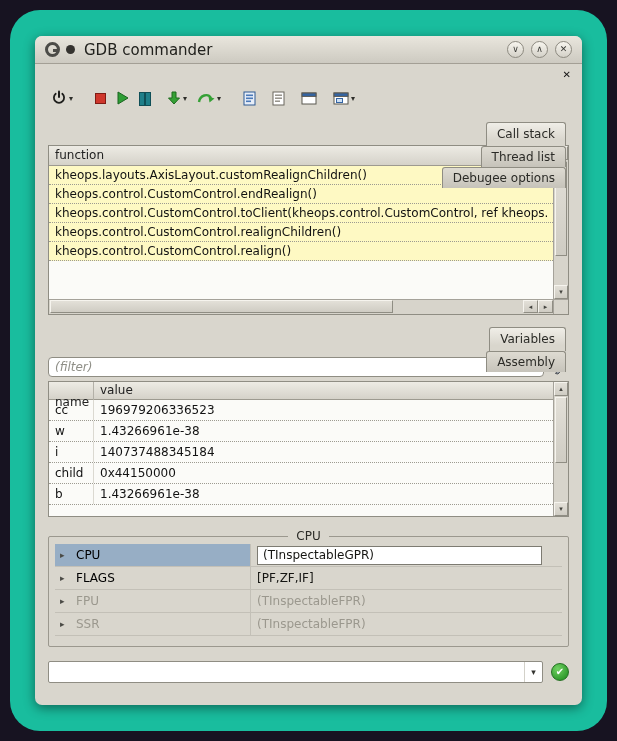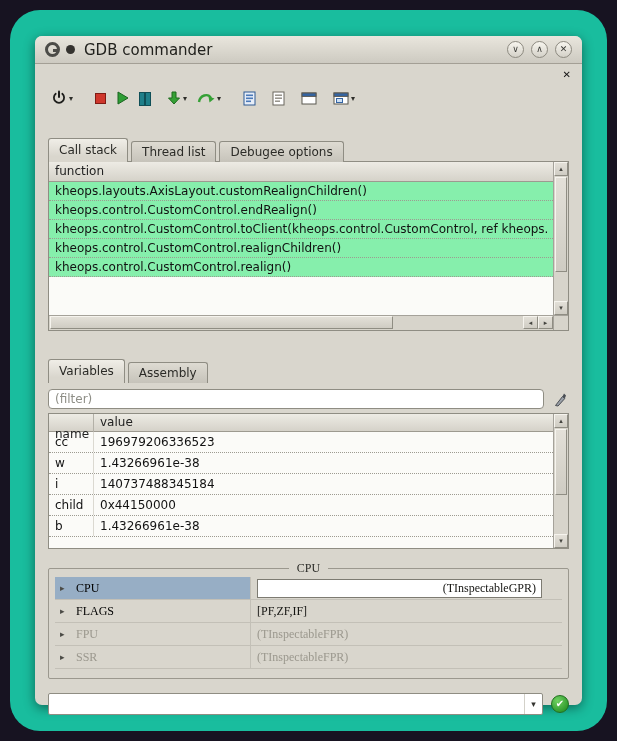--- a/index.html
+++ b/index.html
@@ -25,68 +25,68 @@
   .toolbar { padding-top:22px; display:flex; align-items:center; }
   .tool { height:24px; display:flex; align-items:center; justify-content:center; padding:0 3px; border-radius:3px; }
   .chev { font-size:8px; color:#2e2e2a; margin-left:2px; }
   .gap4{width:4px;} .gap10{width:10px;} .gap16{width:16px;}
   .i-stop { width:11px; height:11px; background:#cf372c; border:1px solid #7f1c14; }
   .i-pause { width:12px; height:12px; position:relative; }
   .i-pause::before,.i-pause::after { content:""; position:absolute; top:0; width:4px; height:12px; background:#1f7f89; border:1px solid #0f4f57; }
   .i-pause::before{left:0;} .i-pause::after{right:0;}
 
   
-  .tabs { margin-top:28px; display:flex; align-items:flex-end; height:24px; position:relative; z-index:2; margin-bottom:-1px; }
+  .tabs { margin-top:12px; display:flex; align-items:flex-end; height:24px; position:relative; z-index:2; margin-bottom:-1px;flex-direction:column; }
   .tab { padding:0 10px; height:21px; line-height:20px; font-size:12px; color:#2b2b27; background:linear-gradient(#dedbd2,#c6c3ba); border:1px solid #8f8d83; border-bottom:none; border-radius:3px 3px 0 0; margin-right:3px; }
   .tab.active { height:24px; line-height:23px; background:linear-gradient(#f0eee7,#d9d6cd 75%); }
   .tabs2 { margin-bottom:5px; }
 
   
   .listbox { border:1px solid #8f8d83; background:#fbfbf8; position:relative; height:170px; overflow:hidden; }
   .ls-header { height:20px; background:linear-gradient(#edebe4,#d5d2c9); border-bottom:1px solid #9d9a90; font-size:12px; color:#222; padding:0 6px; line-height:19px; margin-right:15px; }
-  .ls-row { height:19px; line-height:18px; font-size:12px; color:#121212; padding:0 6px; border-bottom:1px dotted #9d9b91; white-space:nowrap; overflow:hidden; margin-right:15px; background:#86efac; }
+  .ls-row { height:19px; line-height:18px; font-size:12px; color:#121212; padding:0 6px; border-bottom:1px dotted #9d9b91; white-space:nowrap; overflow:hidden; margin-right:15px; background:#fef9c3; }
 
   
   .raised { background:linear-gradient(#e3e0d8,#cfccc3); border:1px solid; border-color:#f6f4ee #8f8d83 #8f8d83 #f6f4ee; }
   .vscroll { position:absolute; top:0; right:0; bottom:15px; width:15px; background:#d7d4cb; border-left:1px solid #a5a29a; }
   .vscroll.full { bottom:0; }
   .sb-b { position:absolute; left:0; right:0; height:14px; font-size:7px; color:#44443f; text-align:center; line-height:13px; }
   .sb-b.top{top:0;} .sb-b.bot{bottom:0;}
   .sb-thumb { position:absolute; left:1px; right:1px; }
   .hscroll { position:absolute; left:0; right:15px; bottom:0; height:15px; background:#d7d4cb; border-top:1px solid #a5a29a; }
   .h-thumb { position:absolute; left:1px; top:0; bottom:1px; width:68%; }
   .h-b { position:absolute; top:0; bottom:1px; width:15px; font-size:7px; color:#44443f; text-align:center; line-height:13px; }
   .h-b.lft{right:15px;} .h-b.rgt{right:0;}
   .sb-corner { position:absolute; right:0; bottom:0; width:15px; height:15px; background:#d7d4cb; border-left:1px solid #a5a29a; border-top:1px solid #a5a29a; }
 
   
   .filter-row { margin-top:6px; display:flex; align-items:center; }
-  .filter-input { flex:1; height:20px; border:1px solid #8f8d83; border-radius:4px; background:#fff; font-size:12px; padding:0 6px; color:#333; font-family:inherit; outline:none; }
+  .filter-input { flex:1; height:20px; border:1px solid #8f8d83; border-radius:4px; background:#fff; font-size:12px; padding:0 6px; color:#333; font-family:inherit; outline:none;font-style:italic; }
   .filter-input::placeholder { color:#8f8f87; opacity:1; }
   .pen-btn { width:20px; height:20px; margin-left:5px; display:flex; align-items:center; justify-content:center; }
 
   
   .varsbox { margin-top:4px; border:1px solid #8f8d83; height:136px; position:relative; background:#fbfbf8; overflow:hidden; }
   .vh { display:flex; height:18px; background:linear-gradient(#edebe4,#d5d2c9); border-bottom:1px solid #9d9a90; margin-right:15px; font-size:12px; color:#222; }
   .vh .c1 { width:45px; padding:12px 6px; border-right:1px solid #b3b0a7; line-height:17px; }
   .vh .c2 { flex:1; padding:0 6px; line-height:17px; }
   .vrow { display:flex; height:21px; margin-right:15px; border-bottom:1px dotted #9d9b91; background:#fbfbf8; font-size:12px; color:#121212; }
   .vrow .c1 { width:45px; padding:0 6px; border-right:1px solid #dbd9d1; line-height:20px; }
   .vrow .c2 { flex:1; padding:0 6px; line-height:20px; white-space:nowrap; overflow:hidden; }
   .vrow.sel { background:linear-gradient(#dcedf9,#b7d6ee); border-top:1px solid #8fb6d9; border-bottom:1px solid #8fb6d9; }
   .vrow.sel .c1 { border-right-color:#a9c8e2; }
 
   
-  .groupbox { margin-top:12px; border:1px solid #9b988e; border-radius:2px; height:118px; padding:0 6px 16px;font-family:Liberation Serif, serif; }
+  .groupbox { margin-top:12px; border:1px solid #9b988e; border-radius:2px; height:118px; padding:0 6px 16px; }
   .groupbox legend { margin:0 auto; padding:0 8px; font-size:12px; color:#2b2b27; }
   .cpu-grid { margin-top:1px; }
   .cpu-row { display:flex; height:23px; border-bottom:1px solid #c3c0b7; font-size:12px; align-items:center; }
   .cpu-name { width:196px; display:flex; align-items:center; gap:7px; padding:0 5px; border-right:1px solid #c3c0b7; height:100%; color:#15151
 2; }
-  .cpu-val { flex:1; padding:0 6px; color:#151512; display:flex; align-items:center; height:100%;text-align:right; }
+  .cpu-val { flex:1; padding:0 6px; color:#151512; display:flex; align-items:center; height:100%; }
   .cpu-row.sel .cpu-name { background:#97aec5; }
   .cpu-row.dis .nm, .cpu-row.dis .cpu-val { color:#9b988e; }
   .exp { font-size:9px; color:#4a4a45; width:9px; line-height:1; }
   .editbox { background:#fff; border:1px solid #7d7b72; height:19px; line-height:17px; padding:0 5px; margin-right:14px; font-size:12px; color:#151512; flex:1; }
 
   
   .cmd-row { margin-top:14px; display:flex; align-items:center; }
   .combo { flex:1; height:22px; background:#fff; border:1px solid #8f8d83; border-radius:2px; position:relative; }
   .combo input { position:absolute; left:1px; top:1px; bottom:1px; right:19px; border:none; outline:none; background:transparent; font-size:12px; padding:0 5px; font-family:inherit; }
   .combo-btn { position:absolute; right:0; top:0; bottom:0; width:18px; border-left:1px solid #d3d1c9; display:flex; align-items:center; justify-content:center; font-size:9px; color:#33332f; }

